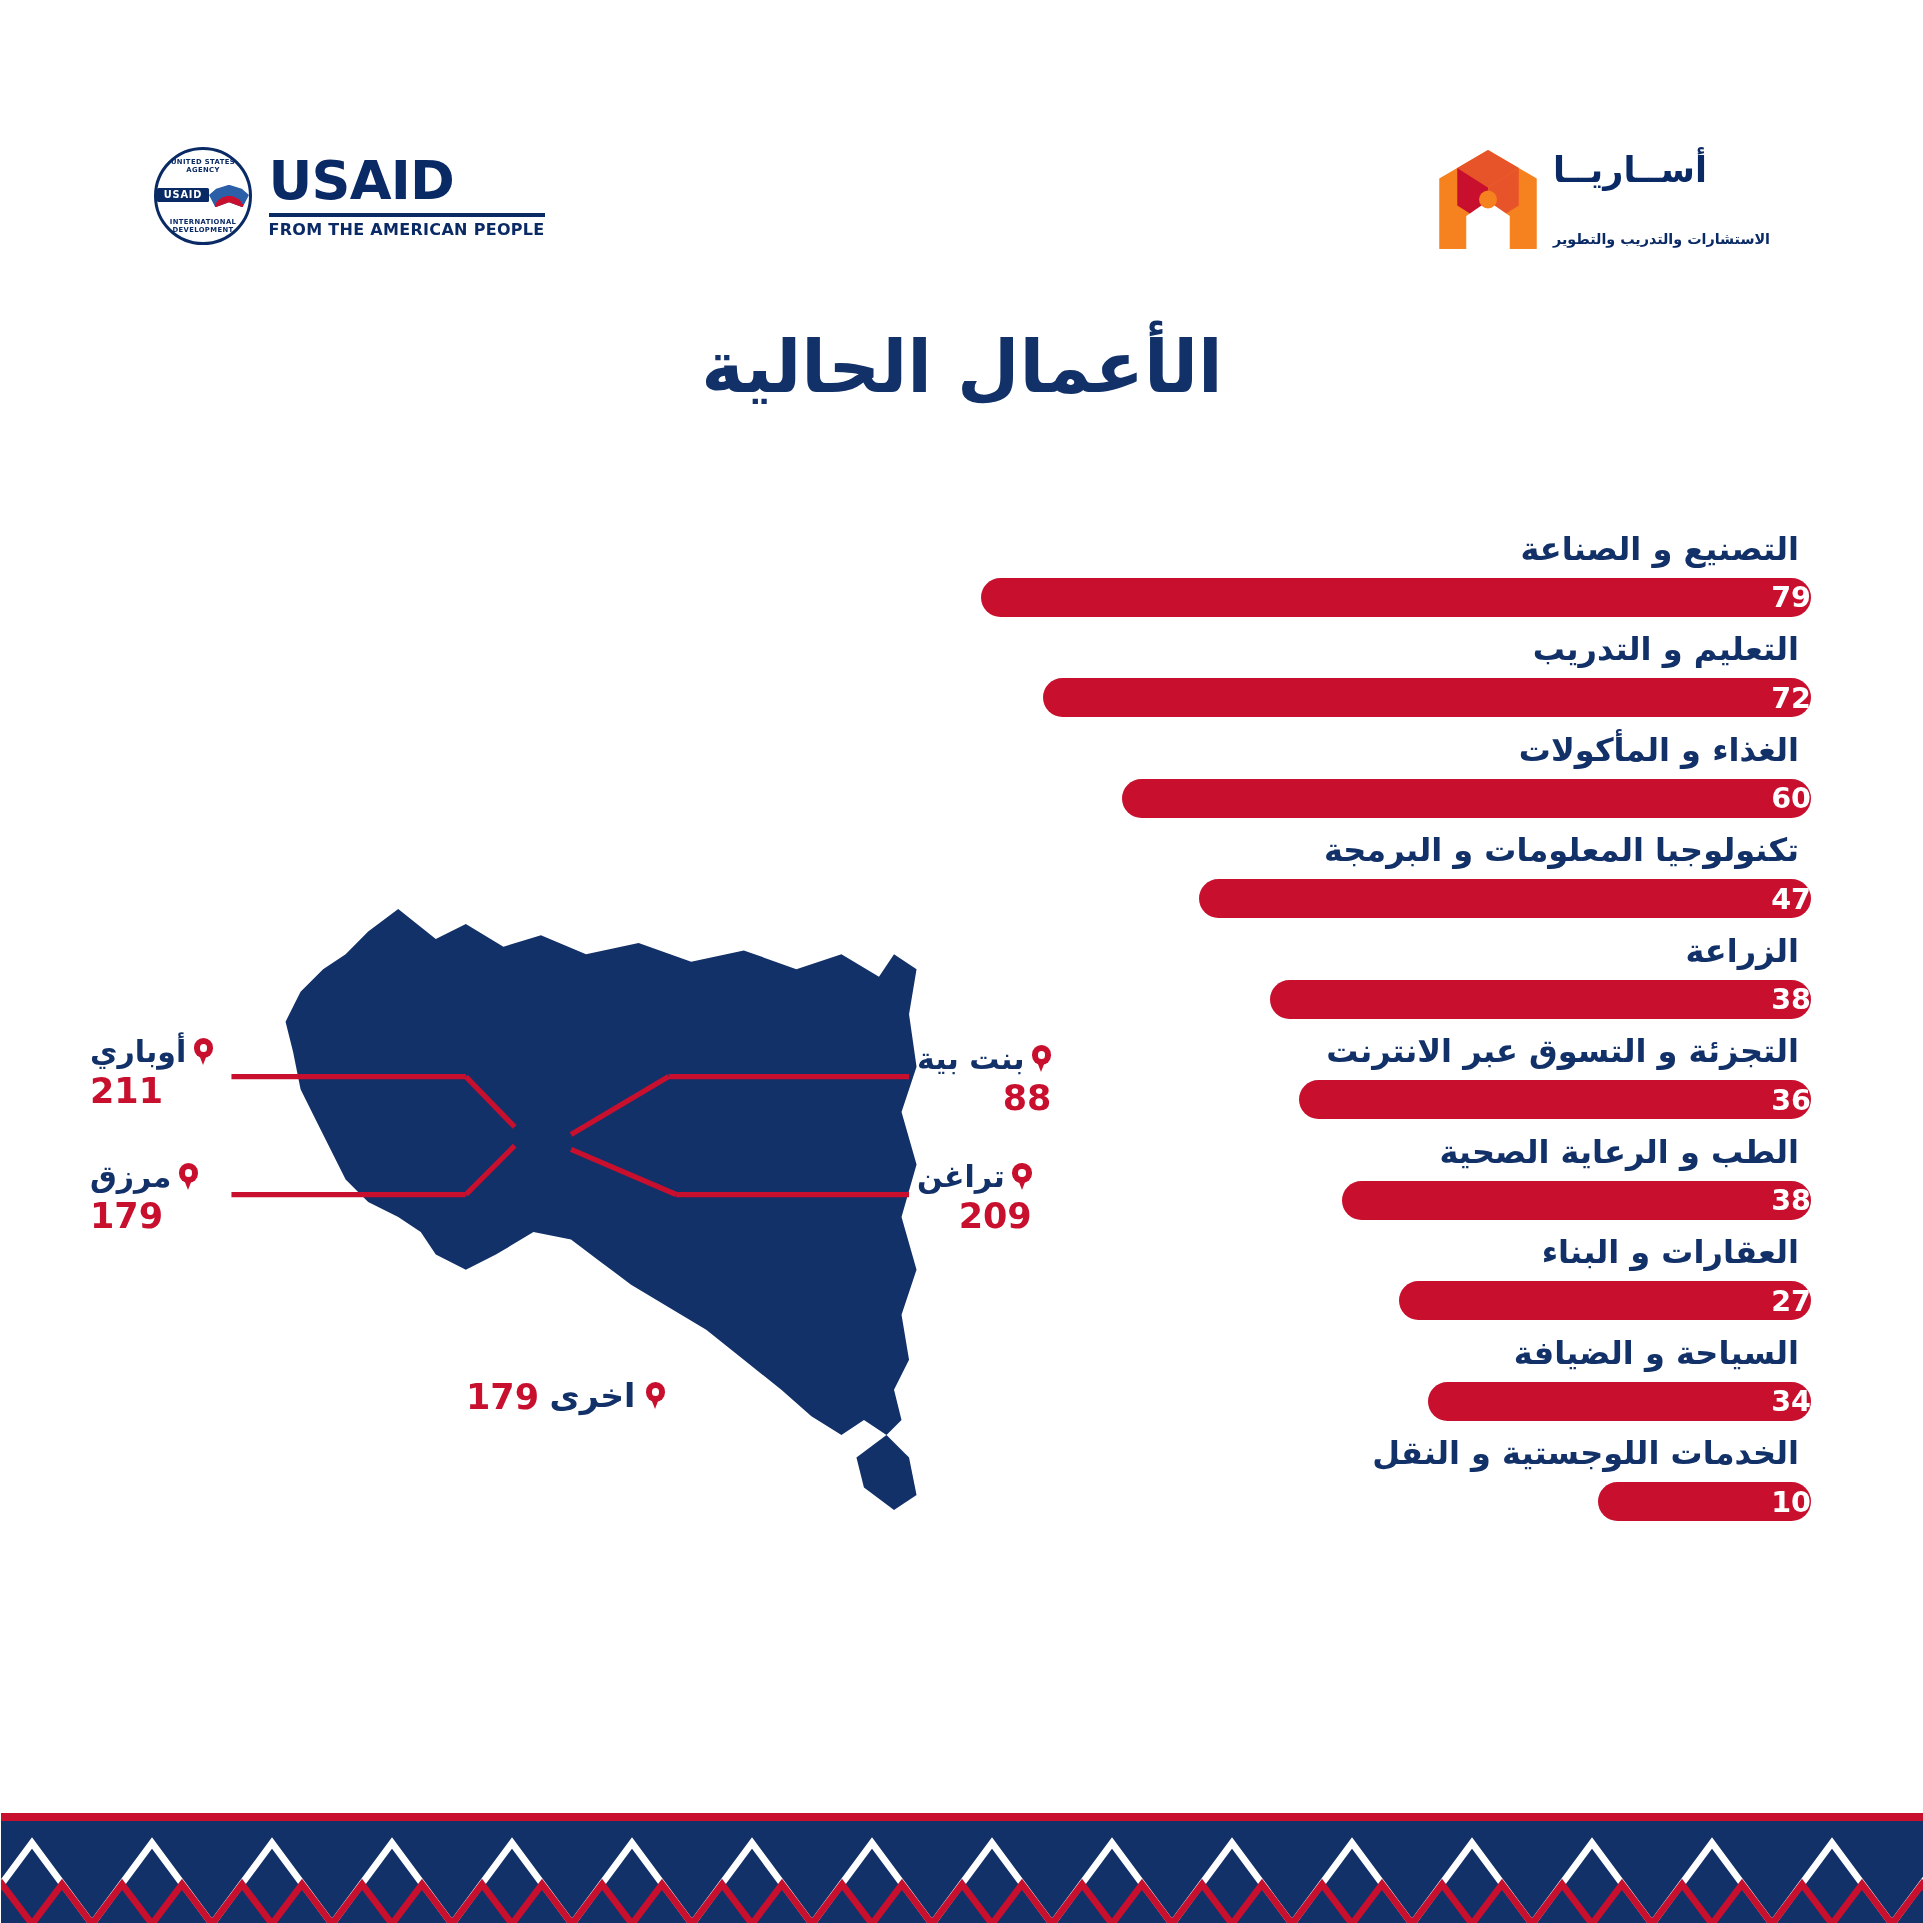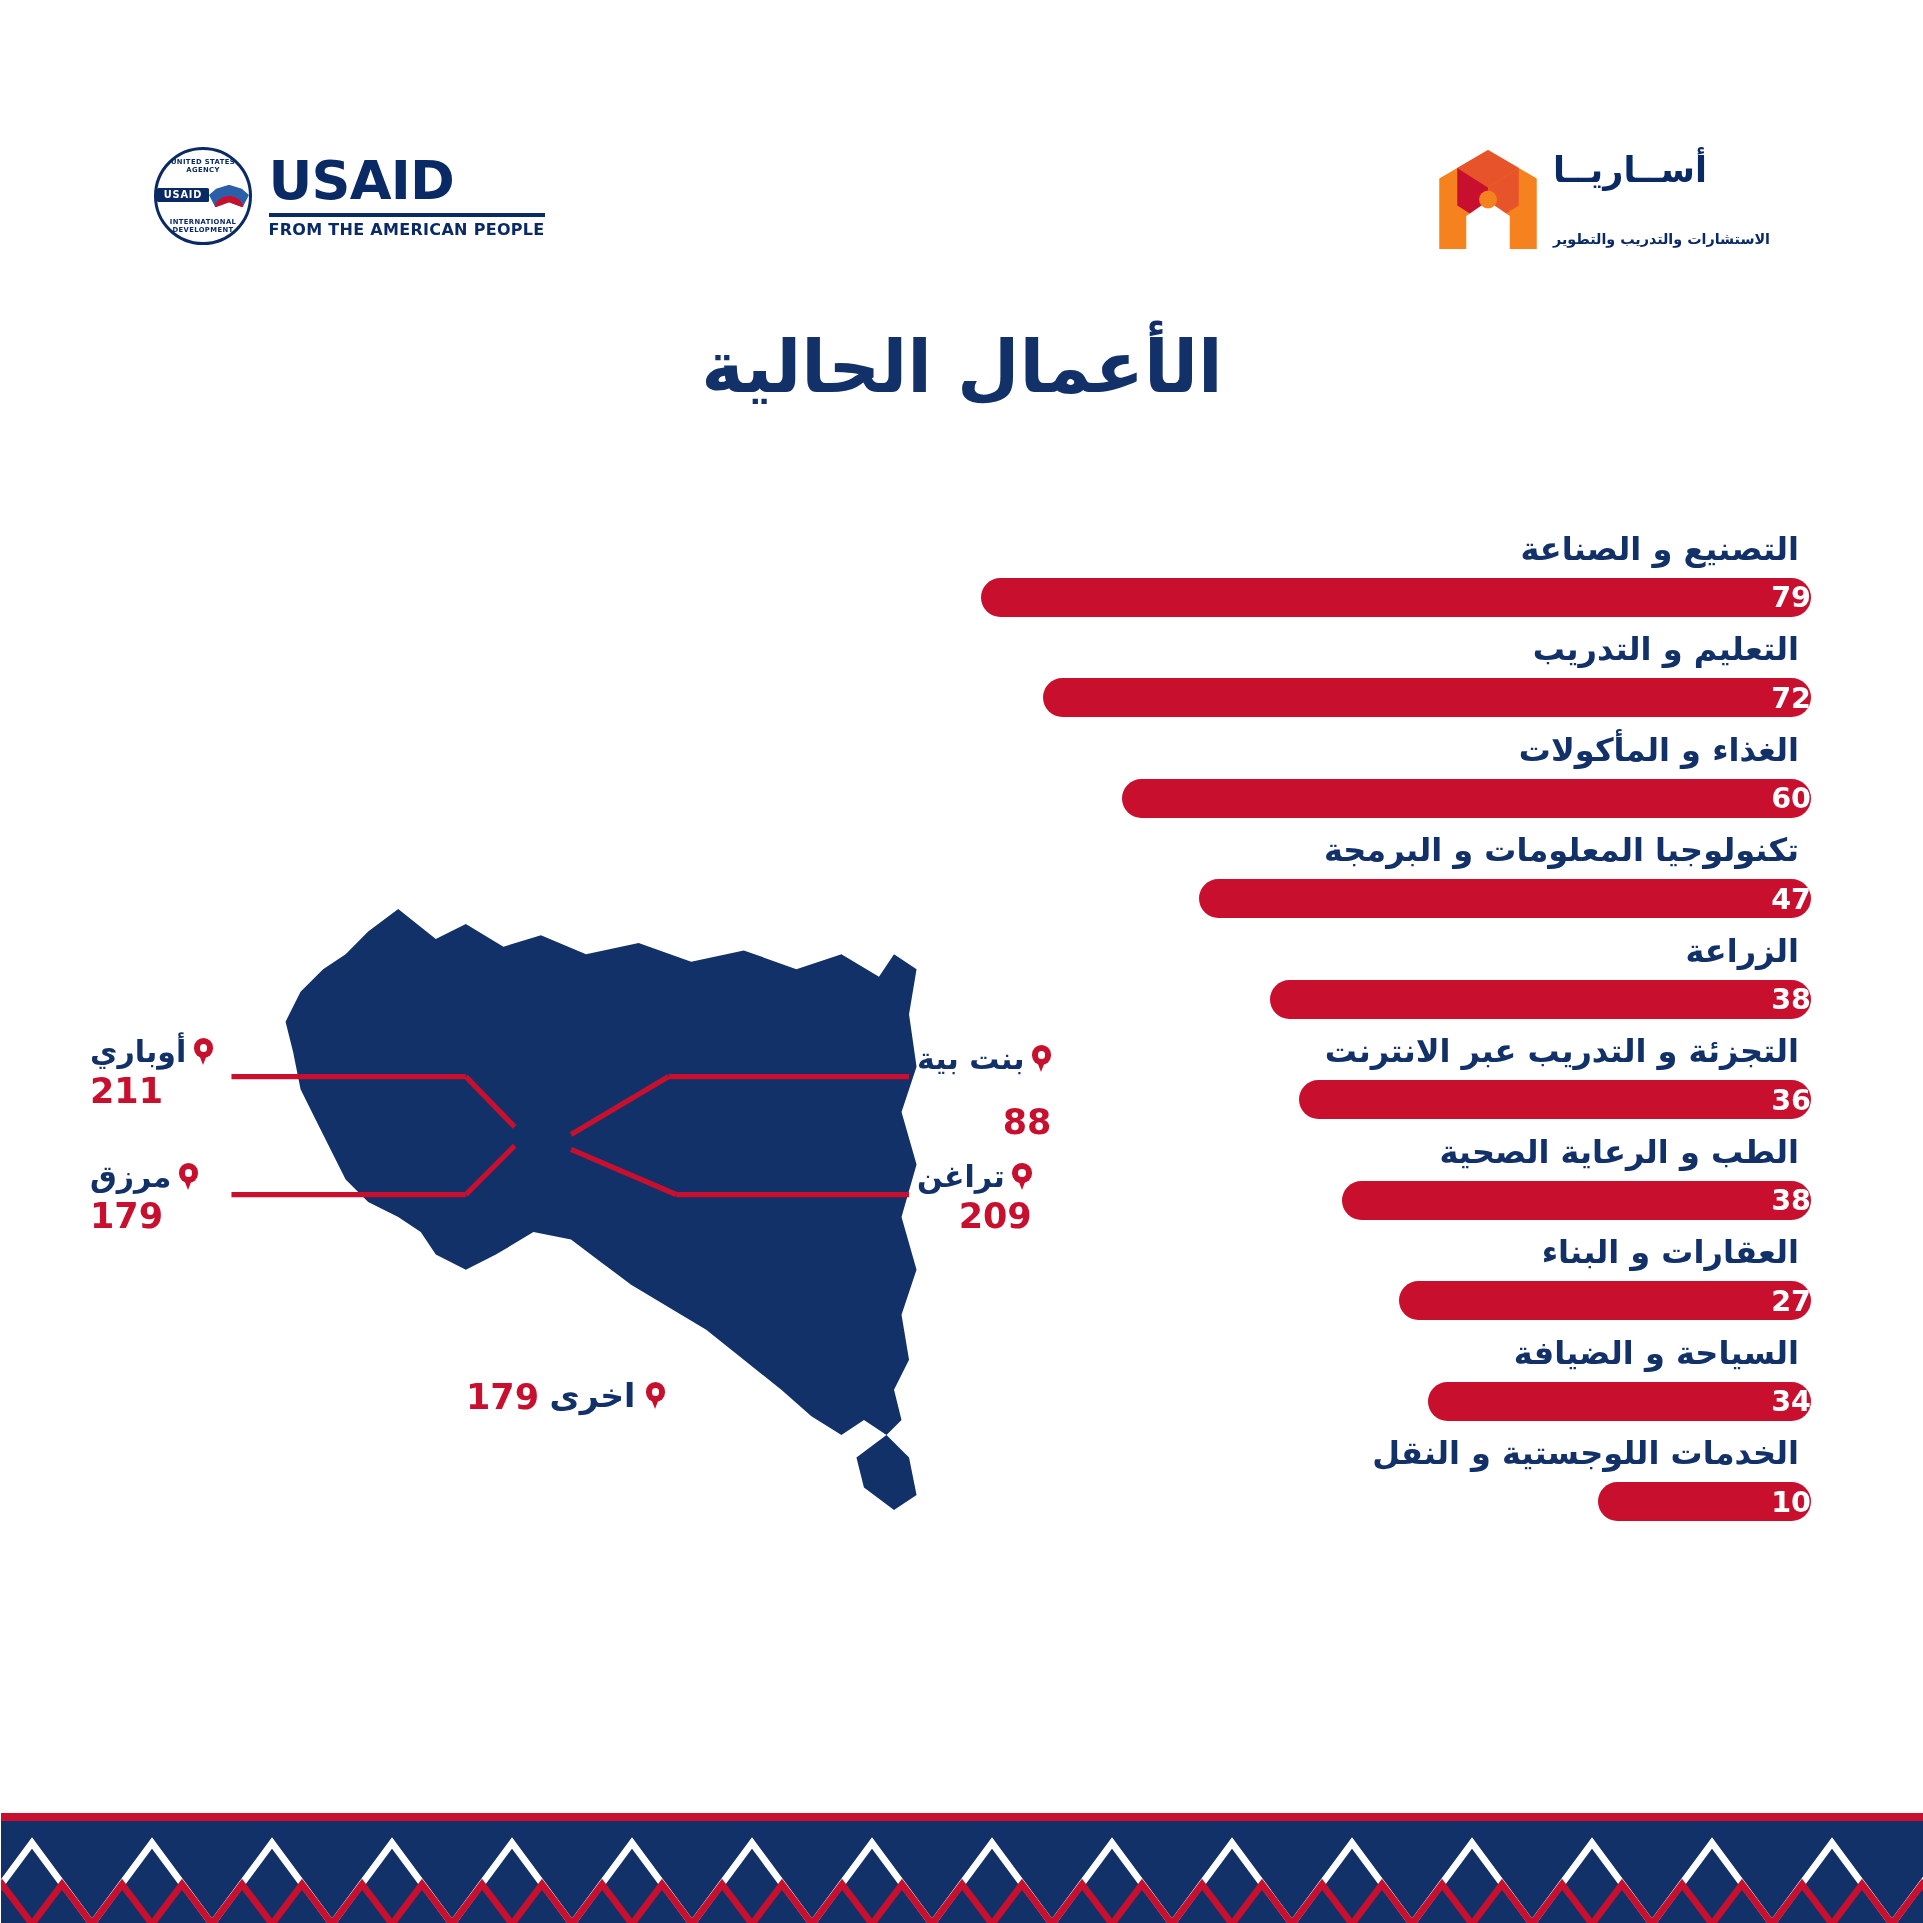--- a/index.html
+++ b/index.html
@@ -361,21 +361,21 @@
     <div class="bar-group">
       <div class="bar-label">الزراعة</div>
       <div class="bar-track">
         <div class="bar-fill" style="width:58.5%">
           <span class="bar-value">38</span>
         </div>
       </div>
     </div>
 
     <div class="bar-group">
-      <div class="bar-label">التجزئة و التدريب عبر الانترنت</div>
+      <div class="bar-label">التجزئة و التسوق عبر الانترنت</div>
       <div class="bar-track">
         <div class="bar-fill" style="width:55.4%">
           <span class="bar-value">36</span>
         </div>
       </div>
     </div>
 
     <div class="bar-group">
       <div class="bar-label">الطب و الرعاية الصحية</div>
       <div class="bar-track">
@@ -459,21 +459,21 @@
         <span class="pin-marker">
             <span class="head"></span>
             <span class="tip"></span>
             <span class="hole"></span>
           </span>
         <span class="pin-name">مرزق</span>
       </div>
       <div class="pin-value">179</div>
     </div>
 
-    <div class="pin-label" style="left:872px; top:177px; align-items:flex-start;gap:24px;">
+    <div class="pin-label" style="left:872px; top:177px; align-items:flex-start;">
       <div class="pin-row">
         <span class="pin-marker">
             <span class="head"></span>
             <span class="tip"></span>
             <span class="hole"></span>
           </span>
         <span class="pin-name">بنت بية</span>
       </div>
       <div class="pin-value">88</div>
     </div>

